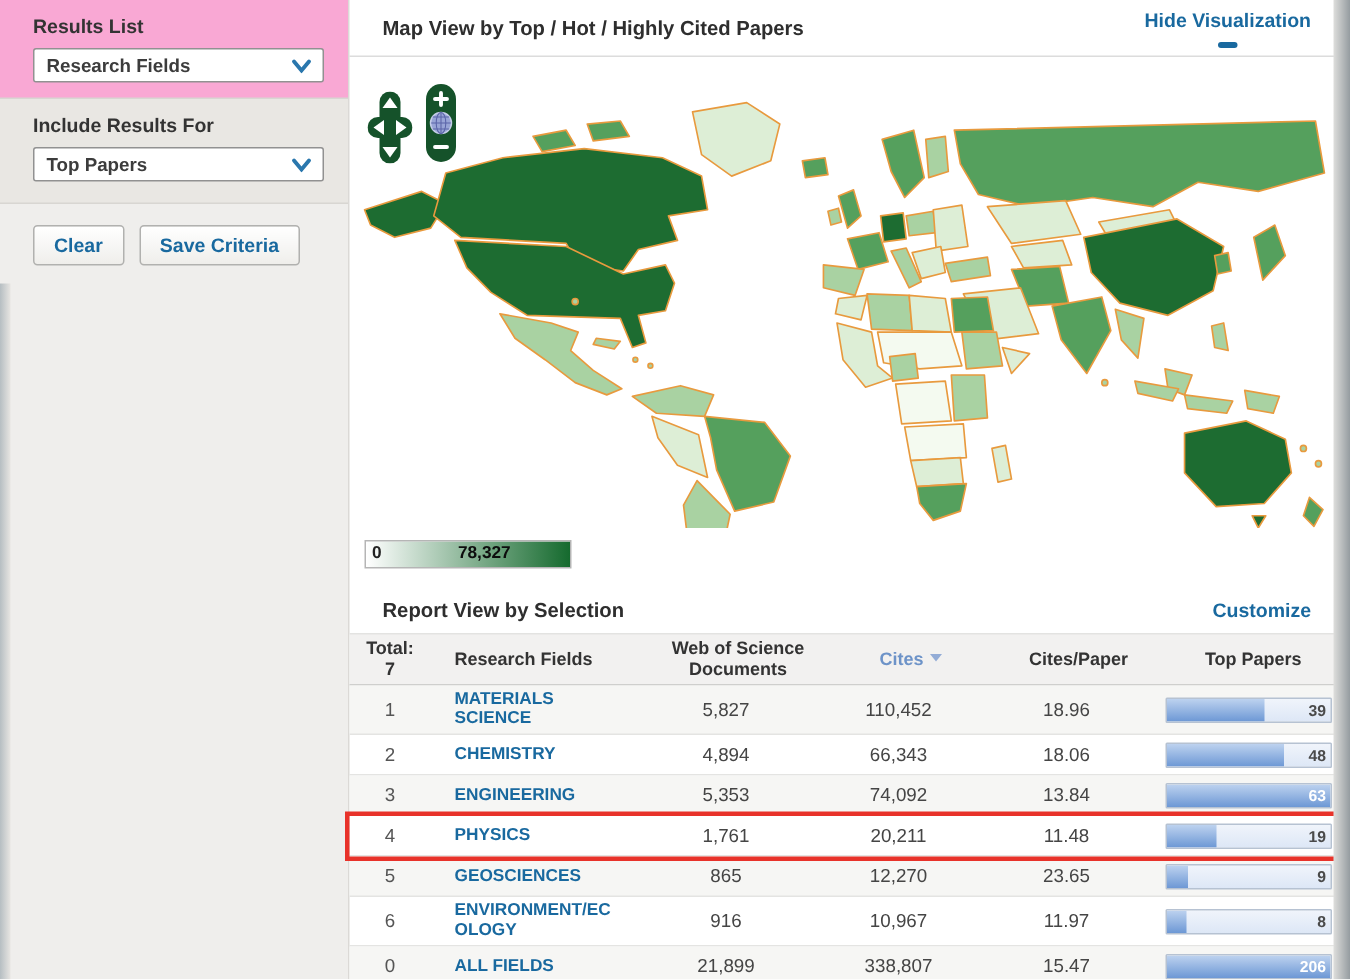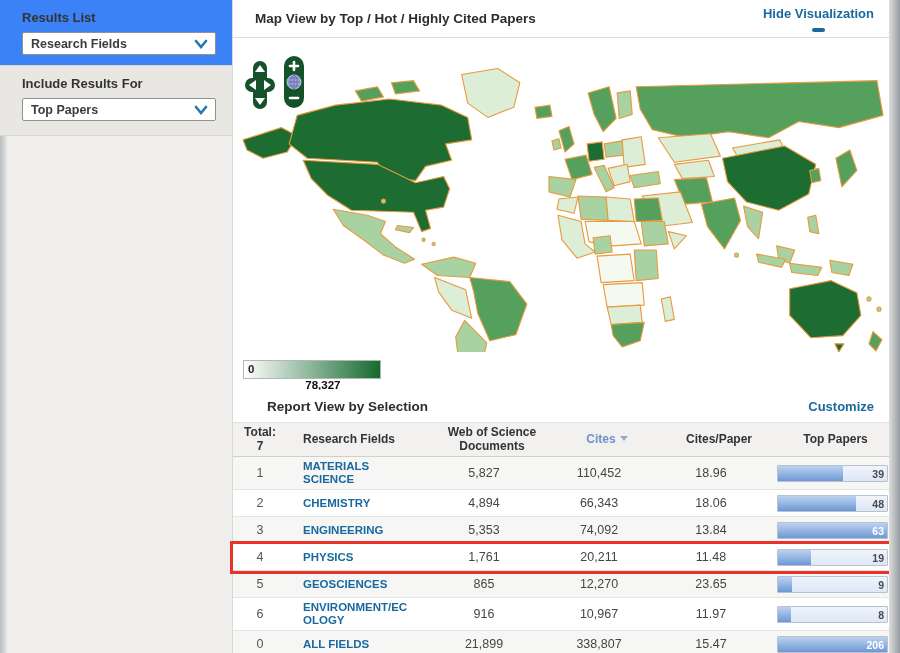--- a/index.html
+++ b/index.html
@@ -4,21 +4,21 @@
 <style>
   * { margin:0; padding:0; box-sizing:border-box; }
   body { font-family:"Liberation Sans", sans-serif; background:#fff; }
   .app { position:relative; width:900px; height:653px; background:#fff; overflow:hidden; }
 
   
   .sidebar { position:absolute; left:0; top:0; width:232px; height:653px; background:#efeeec; }
   .edge-strip { position:absolute; left:0; top:0; bottom:0; width:7px;
     background:linear-gradient(to right,#b6bec2,#e7e5e2); }
   .sec { position:relative; padding:10px 16px 12px 22px; }
-  .sec-results { background:#3b82f6; height:66px; border-bottom:1px solid #d8d6d2; }
+  .sec-results { background:#f9a8d4; height:66px; border-bottom:1px solid #d8d6d2; }
   .sec-filter  { background:#e9e7e3; height:165px; border-bottom:1px solid #d8d6d2; padding-top:14px; }
   .sec-include { background:#e9e7e3; height:70px; border-bottom:1px solid #d8d6d2; }
   .sec-actions { background:#efeeec; padding-top:14px; }
   .sb-heading { font-size:13px; font-weight:bold; color:#333; margin-bottom:7px; }
   .qmark { display:inline-block; width:15px; height:15px; border-radius:50%; background:#17689e;
     color:#fff; font-size:11px; font-weight:bold; text-align:center; line-height:15px; vertical-align:-2px; margin-left:3px;}
   .select { display:flex; align-items:center; justify-content:space-between; height:23px;
     background:#fff; border:1px solid #919191; border-radius:2px; padding:0 6px 0 8px;
     font-size:12.5px; font-weight:bold; color:#3c3c3c; cursor:pointer; }
   .note { font-size:11.5px; font-weight:bold; font-style:italic; color:#a2a09c; line-height:13.5px; margin-bottom:3px; }
@@ -45,23 +45,23 @@
 
   .map-area { position:relative; height:352px; overflow:hidden; }
   .world-svg { position:absolute; left:4px; top:8px; width:652px; height:306px; }
   .world-svg path, .world-svg circle { stroke:#e89a3e; stroke-width:1.1; stroke-linejoin:round; }
   .c0{fill:#f4faf0}.c1{fill:#ddeed6}.c2{fill:#a9d2a2}.c3{fill:#55a05d}.c4{fill:#1d6c31}
   .map-controls { position:absolute; left:12px; top:10px; z-index:3; }
   .zoom-pill { margin:7px 0 0 4px; }
   .legend { position:absolute; left:10px; top:322px; width:138px; height:19px;
     background:linear-gradient(to right,#ffffff,#156a2e); border:1px solid #b5b5b5; }
   .legend .min { position:absolute; left:4px; top:2px; font-size:11.5px; font-weight:bold; color:#222; }
-  .legend .max { position:absolute; left:58%; top:18px; transform:translateX(-50%); font-size:11.5px; font-weight:bold; color:#0d0d0d; }
-
-  .report-header { height:32px; display:flex; align-items:center; justify-content:space-between; padding:0 26px 0 22px;margin-left:12px; }
+  .legend .max { position:absolute; left:58%; top:2px; transform:translateX(-50%); font-size:11.5px; font-weight:bold; color:#0d0d0d; }
+
+  .report-header { height:32px; display:flex; align-items:center; justify-content:space-between; padding:0 26px 0 22px; }
 
   
   .thead { display:flex; align-items:center; background:#f2f1f0; border-top:1px solid #e3e3e1;
     border-bottom:1px solid #cfcfcd; min-height:35px; font-size:12px; font-weight:bold; color:#333; }
   .hcell { line-height:13.5px; }
   .col-rank { width:54px; text-align:center; }
   .col-field { width:150px; padding-left:16px; }
   .col-docs { width:110px; text-align:center; }
   .col-cites { width:120px; text-align:center; }
   .col-cpp { width:104px; text-align:center; }
@@ -106,20 +106,26 @@
     <section class="sec sec-include">
       <div class="sb-heading">Include Results For</div>
       <div class="select">
         <span>Top Papers</span>
         <svg width="16" height="10" viewBox="0 0 16 10">
             <path d="M3,2 L8,8 L13,2" stroke="#2a77ad" stroke-width="2.6" fill="none" stroke-linecap="round"></path>
           </svg>
       </div>
     </section>
 
+    <section class="sec sec-actions">
+      <div class="btn-row">
+        <button class="btn">Clear</button>
+        <button class="btn">Save Criteria</button>
+      </div>
+    </section>
   </aside>
 
   <main class="main">
     <div class="scroll-strip"></div>
 
     <header class="map-header">
       <div class="panel-title">Map View by Top / Hot / Highly Cited Papers</div>
       <a class="blue-link">
         <span>Hide Visualization</span>
         <span class="minus-icon"></span>

